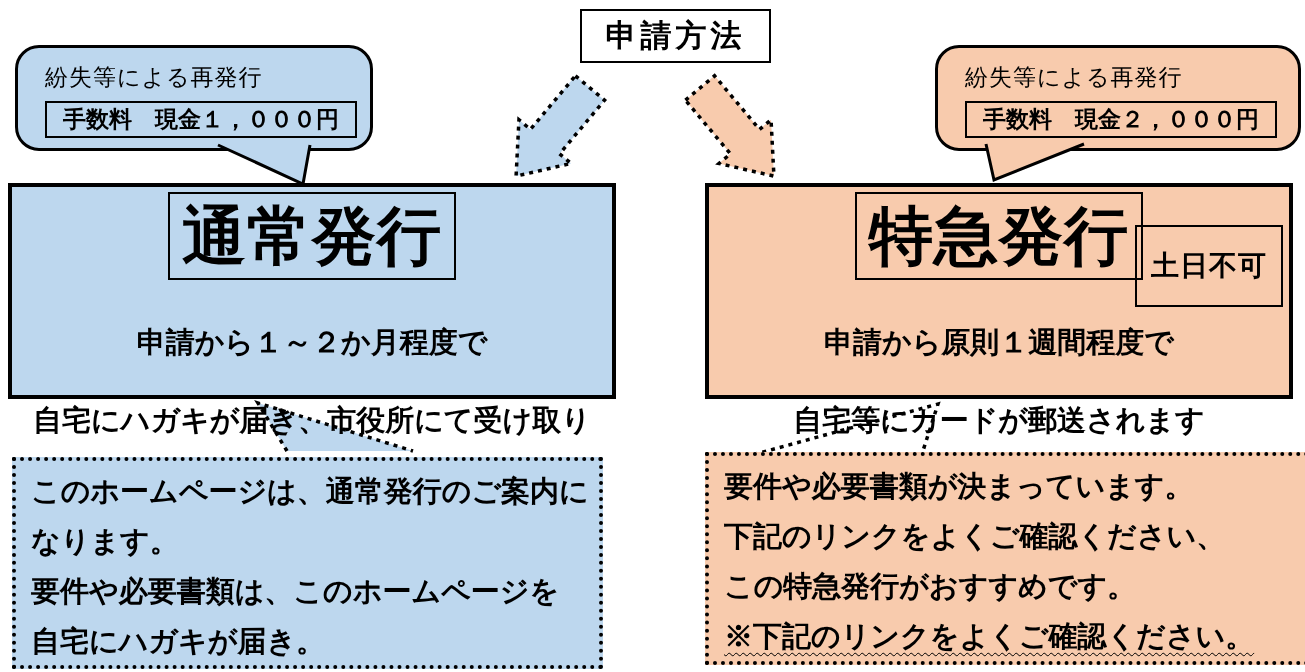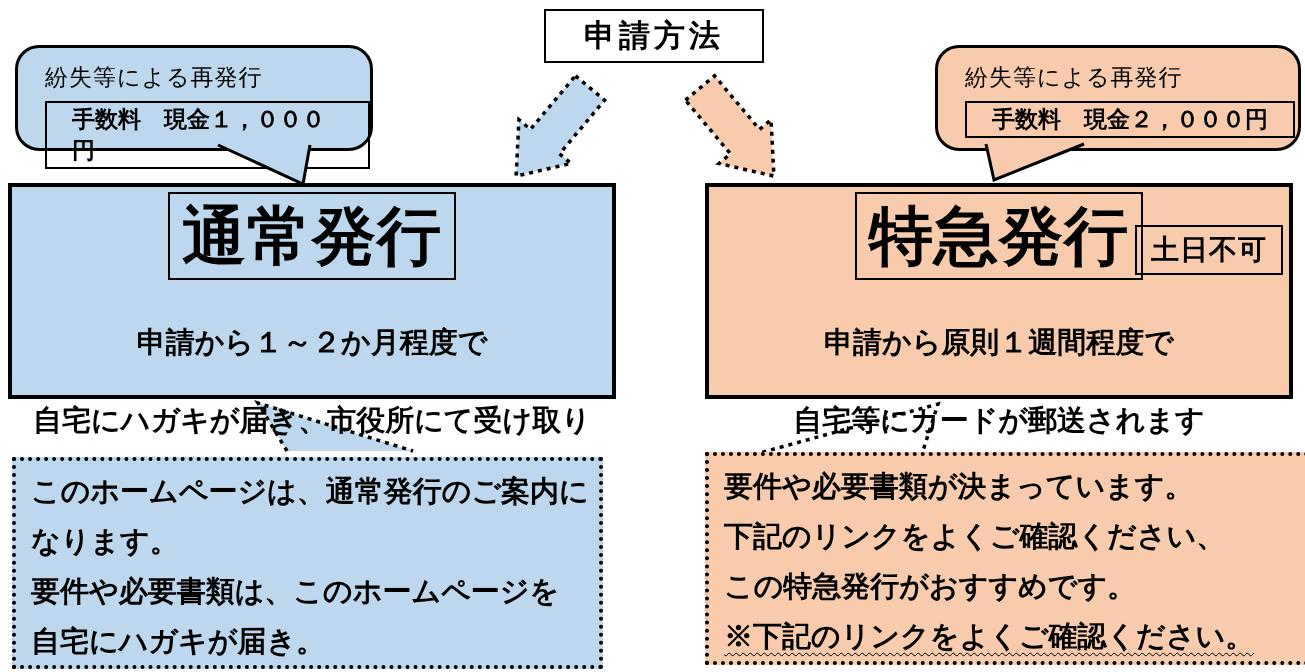--- a/index.html
+++ b/index.html
@@ -10,56 +10,56 @@
   *{box-sizing:border-box;}
   html,body{margin:0;padding:0;background:#ffffff;}
   .canvas{
     position:relative;width:1305px;height:672px;background:#ffffff;overflow:hidden;
     font-family:"DejaVu Serif","Liberation Serif",serif;color:#000;
   }
   svg.layer{position:absolute;left:0;top:0;pointer-events:none;}
 
   
   .header-box{
-    position:absolute;left:544px;top:9px;width:220px;height:54px;
+    position:absolute;left:580px;top:9px;width:191px;height:54px;
     border:2px solid var(--outline);background:#fff;
     display:flex;align-items:center;justify-content:center;
     font-size:31px;font-weight:bold;letter-spacing:4px;
   }
 
   
   .bubble{
     position:absolute;top:45px;height:106px;
     border:3px solid var(--outline);border-radius:24px;
     padding:14px 0 0 27px;
   }
   .bubble.normal{left:15px;width:358px;background:var(--blue-fill);}
   .bubble.express{left:935px;width:366px;background:var(--orange-fill);}
   .bubble-heading{font-size:23px;font-weight:normal;letter-spacing:1px;}
   .bubble-fee{
     display:inline-block;margin-top:8px;border:2px solid var(--outline);
-    padding:1px 25px;font-size:23px;font-weight:bold;
+    padding:1px 16px;font-size:23px;font-weight:bold;
   }
 
   
   .card{
     position:absolute;top:183px;height:216px;border:4px solid var(--outline);
     display:flex;flex-direction:column;align-items:center;gap:32px;
   }
   .card.normal{left:8px;width:608px;background:var(--blue-fill);}
   .card.express{left:705px;width:588px;background:var(--orange-fill);}
   .card-title{
     margin-top:5px;border:2px solid var(--outline);
     font-size:64px;font-weight:bold;line-height:84px;padding:0 12px;letter-spacing:1px;
   }
   .card-desc{font-size:29px;font-weight:600;line-height:46px;text-align:center;}
   .card-desc.first{margin-top:7px;}
   .badge{
     position:absolute;top:38px;right:6px;border:2px solid var(--outline);
-    font-size:28px;font-weight:bold;padding:4px 14px;letter-spacing:1px;
+    font-size:28px;font-weight:bold;padding:20px 14px;letter-spacing:1px;
   }
 
   
   .note{
     position:absolute;border:4px dotted var(--outline);
     padding:5px 15px;font-size:29px;font-weight:600;line-height:50px;
   }
   .note.normal{left:12px;top:445px;width:591px;height:212px;background:var(--blue-fill);margin-top:12px;}
   .note.express{left:705px;top:452px;width:660px;height:213px;background:var(--orange-fill);}
   .note-line{white-space:nowrap;}

